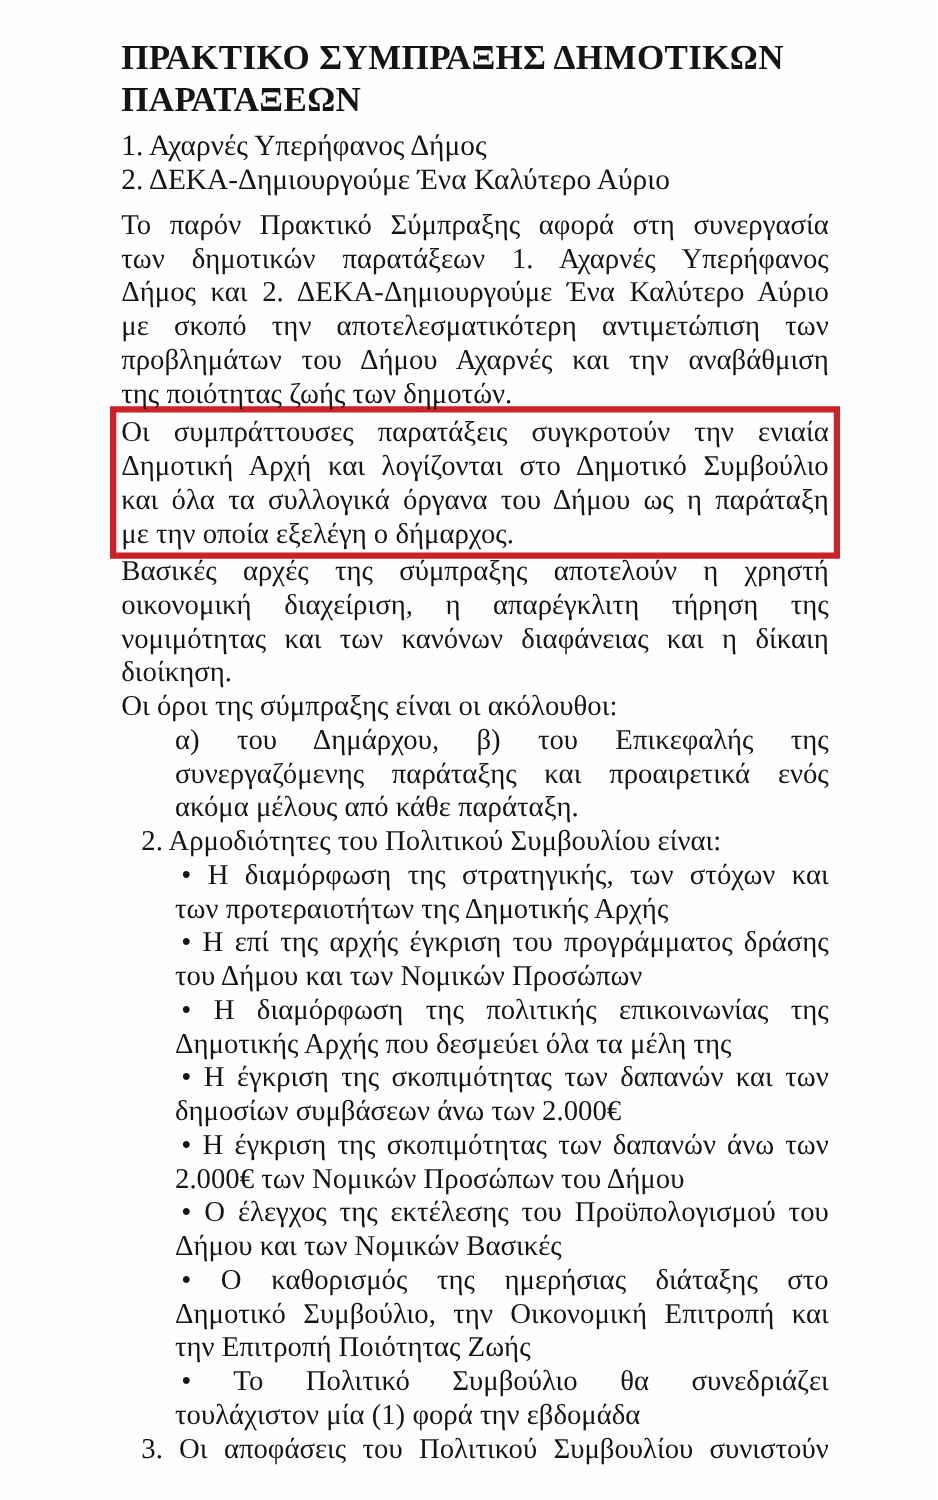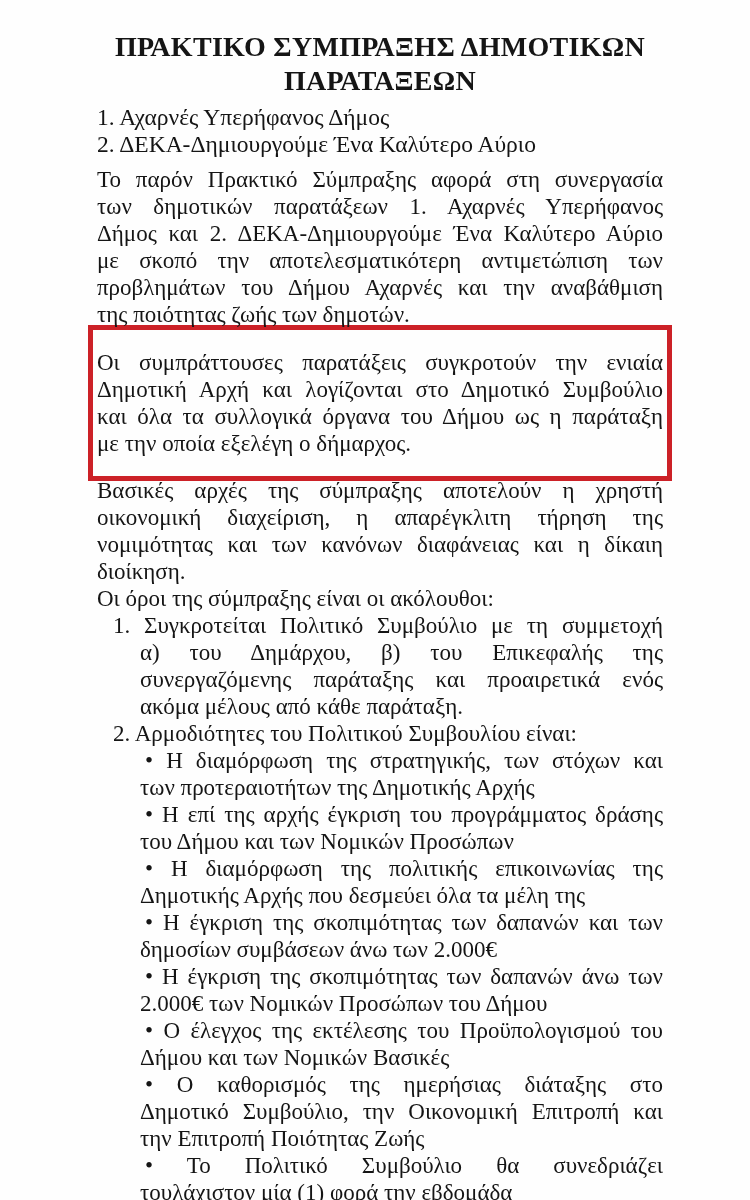--- a/index.html
+++ b/index.html
@@ -7,35 +7,35 @@
     position:relative;
     width:750px;height:1200px;
     overflow:hidden;
     background:#fefefe;
     font-family:"Liberation Serif","DejaVu Serif",serif;
     color:#151515;
   }
   .content{position:absolute;left:97px;top:30px;width:566px;}
   .doc-title{
     font-size:28px;font-weight:bold;line-height:34px;
-    text-align:center;letter-spacing:0.3px;margin:0 0 6px 0;
+    letter-spacing:0.3px;margin:0 0 6px 0;
   }
   .party{font-size:23.5px;font-weight:normal;line-height:27px;}
   .para{margin:0;font-size:23px;line-height:27px;}
   .para.intro{margin-top:8px;}
   .line{text-align:justify;text-align-last:justify;}
   .line.last{text-align-last:left;}
   .term .line.first{padding-left:16px;}
   .term .line:not(.first){padding-left:43px;}
   .bullet .line.first{padding-left:48px;}
   .bullet .line:not(.first){padding-left:43px;}
   .highlight{
     border:5px solid #cc2127;
     margin:-3px -9px -4px -9px;
-    padding:19px 4px;
+    padding:2px 4px;
   }
   .force-just .line{text-align-last:justify;}
 </style>
 </head>
 <body>
 
 <div class="page">
   <div class="content">
 
     <h1 class="doc-title">ΠΡΑΚΤΙΚΟ ΣΥΜΠΡΑΞΗΣ ΔΗΜΟΤΙΚΩΝ ΠΑΡΑΤΑΞΕΩΝ</h1>
@@ -64,21 +64,20 @@
         <div class="line">οικονομική διαχείριση, η απαρέγκλιτη τήρηση της</div>
         <div class="line">νομιμότητας και των κανόνων διαφάνειας και η δίκαιη</div>
         <div class="line last">διοίκηση.</div>
       </div>
 
     <div class="para">
         <div class="line first last">Οι όροι της σύμπραξης είναι οι ακόλουθοι:</div>
       </div>
 
     <div class="para term">
-        <div class="line first">1. Συγκροτείται Πολιτικό Συμβούλιο με τη συμμετοχή</div>
         <div class="line">α) του Δημάρχου, β) του Επικεφαλής της</div>
         <div class="line">συνεργαζόμενης παράταξης και προαιρετικά ενός</div>
         <div class="line last">ακόμα μέλους από κάθε παράταξη.</div>
       </div>
 
     <div class="para term">
         <div class="line first last">2. Αρμοδιότητες του Πολιτικού Συμβουλίου είναι:</div>
       </div>
 
     <div class="para bullet">

